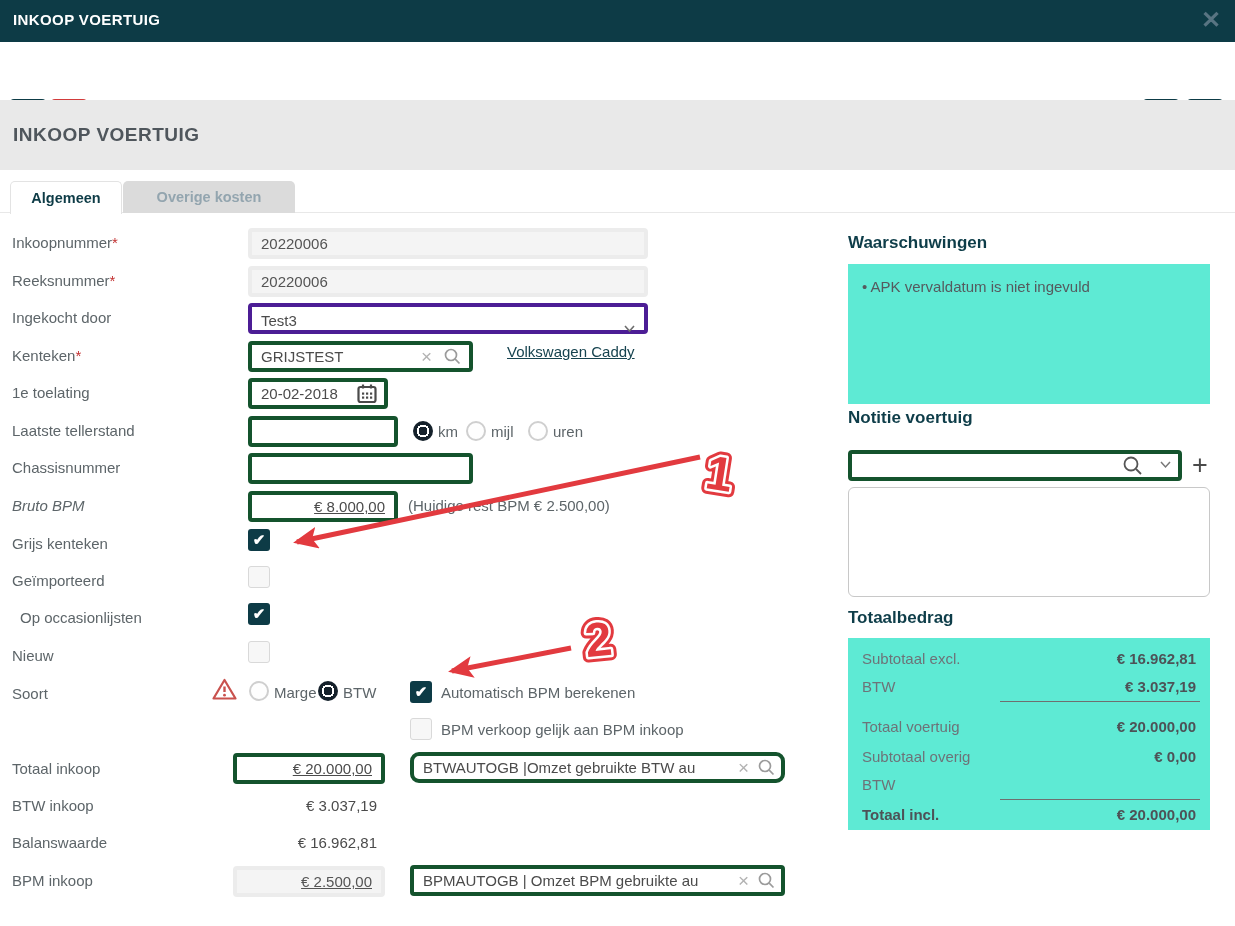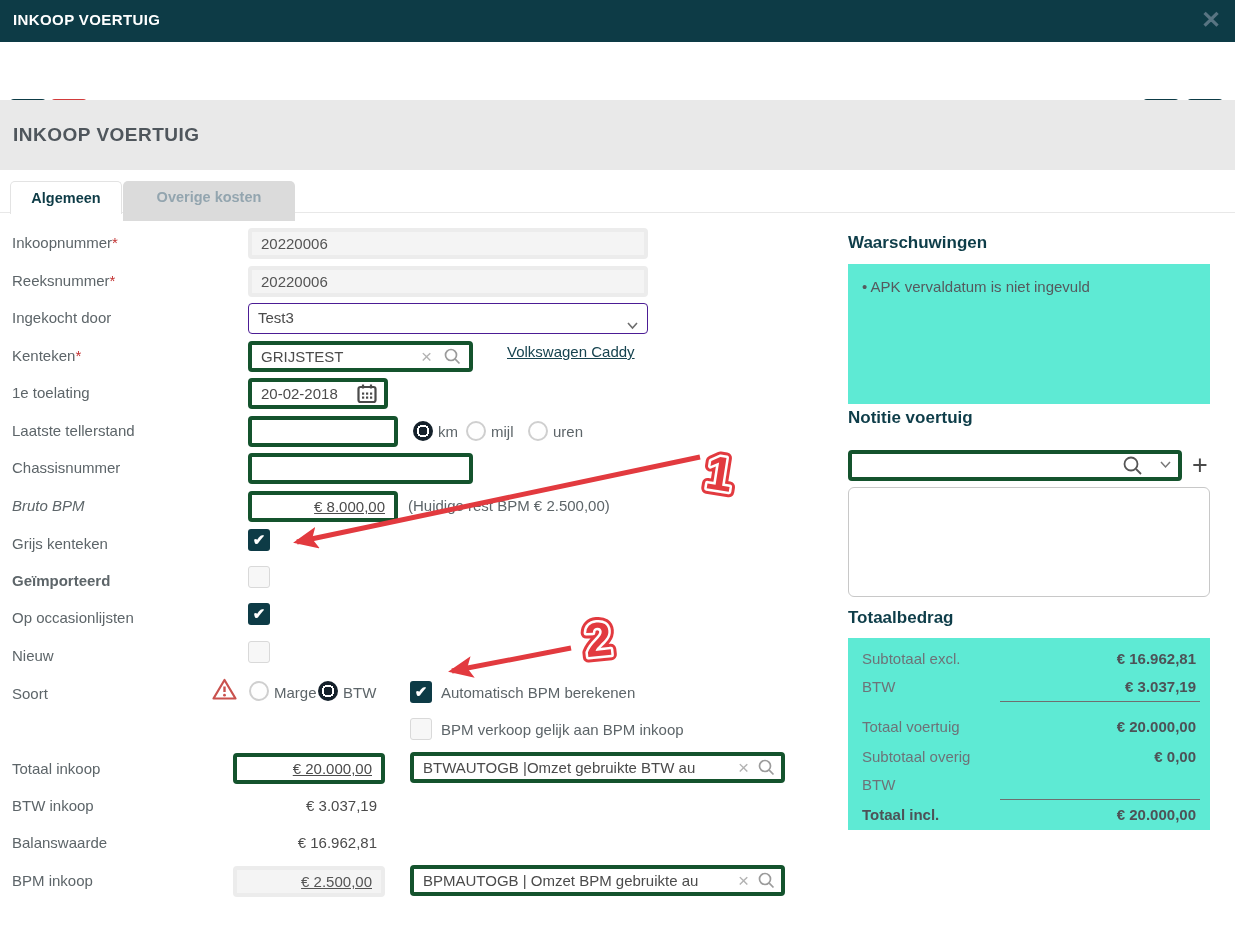--- a/index.html
+++ b/index.html
@@ -14,36 +14,36 @@
 
   .toolbar { position:absolute; left:0; top:42px; width:1235px; height:58px; background:#fff; }
   .tbtn { position:absolute; top:57px; width:36px; height:36px; border-radius:4px; display:flex; align-items:center; justify-content:center; cursor:pointer; }
   .tbtn.teal { background:#0d3b46; }
   .tbtn.red  { background:#d23b3b; }
 
   
   .pagehead { position:absolute; left:0; top:100px; width:1235px; height:70px; background:#e9e9e9; }
   .pagehead .ptitle { position:absolute; left:13px; top:24px; font-size:19px; font-weight:bold; color:#4f565c; letter-spacing:.5px; }
   .tabline { position:absolute; left:0; top:212px; width:1235px; height:1px; background:#e8e8e8; }
-  .tab { position:absolute; top:181px; height:40px; border-radius:5px 5px 0 0; font-size:14.5px; font-weight:bold; text-align:center; line-height:32px; cursor:pointer; }
+  .tab { position:absolute; top:181px; height:32px; border-radius:5px 5px 0 0; font-size:14.5px; font-weight:bold; text-align:center; line-height:32px; cursor:pointer; }
   .tab.active { left:10px; width:112px; background:#fff; color:#0d3b46; border:1px solid #e3e3e3; border-bottom:none; height:33px; z-index:2; }
   .tab.inactive { left:123px; width:172px; background:#dbdbdb; color:#93a5af; }
 
   
   .lbl { position:absolute; left:12px; font-size:15px; color:#5d6569; white-space:nowrap; }
   .req { color:#c23030; }
   .inp { position:absolute; height:31px; border:4px solid #14532d; border-radius:4px; background:#fff;
          font-family:"Liberation Sans",sans-serif; font-size:15px; color:#4b4b4b; padding:0 9px; outline:none; }
   .inp.flat { background:#f4f4f4; border-color:#ececec; color:#545454; }
   .inp.money { text-align:right;text-decoration:underline; }
   .statictext { position:absolute; font-size:15px; color:#4b4b4b; text-align:right; }
   .hint { position:absolute; font-size:15px; color:#5d6569; white-space:nowrap; }
   .link { position:absolute; font-size:15px; color:#16434f; text-decoration:underline; cursor:pointer; white-space:nowrap;margin-left:20px; }
 
-  .selectbox { position:absolute; height:31px; border:1px solid #4c1d95; border-radius:4px; background:#fff;
+  .selectbox { position:absolute; height:31px; border:4px solid #4c1d95; border-radius:4px; background:#fff;
                font-size:15px; color:#4b4b4b; padding:5px 9px; cursor:pointer; }
   .selectbox .chev { position:absolute; right:9px; top:12px; }
 
   .cb { position:absolute; width:22px; height:22px; border-radius:3px; cursor:pointer; }
   .cb.on { background:#0d3b46; color:#fff; font-size:15px; font-weight:bold; text-align:center; line-height:22px; }
   .cb.off { background:#f7f7f7; border:1px solid #d9d9d9; }
 
   .radio { position:absolute; width:20px; height:20px; border-radius:50%; cursor:pointer; }
   .radio.off { border:2px solid #cfcfcf; background:#fefefe; }
   .radio.on  { background:radial-gradient(circle at 50% 50%, #15212b 0 4.5px, #ffffff 4.5px 6.5px, #15212b 6.5px 10px); }
@@ -178,24 +178,24 @@
   <div class="lbl" style="top:459px;">Chassisnummer</div>
   <input class="inp" style="left: 248px; top: 453px; width: 225px;" value="">
 
   <div class="lbl" style="top:497px;font-style:italic;">Bruto BPM</div>
   <input class="inp money" style="left: 248px; top: 491px; width: 150px;" value="€ 8.000,00">
   <div class="hint" style="left:408px; top:497px;">(Huidige rest BPM € 2.500,00)</div>
 
   <div class="lbl" style="top:535px;">Grijs kenteken</div>
   <span class="cb on" style="left:248px; top:529px;">✔</span>
 
-  <div class="lbl" style="top:572px;font-weight:bold;">Geïmporteerd</div>
+  <div class="lbl" style="top:572px;">Geïmporteerd</div>
   <span class="cb off" style="left:248px; top:566px;"></span>
 
-  <div class="lbl" style="top:609px;">Op occasionlijsten</div>
+  <div class="lbl" style="top:609px;margin-left:8px;">Op occasionlijsten</div>
   <span class="cb on" style="left:248px; top:603px;">✔</span>
 
   <div class="lbl" style="top:647px;">Nieuw</div>
   <span class="cb off" style="left:248px; top:641px;"></span>
 
   <div class="lbl" style="top:685px;">Soort</div>
   <span class="field-icon" style="left:211px; top:677px;">
     <svg width="27" height="25" viewBox="0 0 27 25">
         <path d="M13.5 3 L24.5 21.5 H2.5 Z" stroke="#c9524e" stroke-width="2.2" fill="none" stroke-linejoin="round"></path>
         <line x1="13.5" y1="9.5" x2="13.5" y2="15" stroke="#c9524e" stroke-width="2.4"></line>
@@ -207,21 +207,21 @@
   <span class="radio on" style="left:318px; top:681px;"></span>
   <span class="rlbl" style="left:343px; top:684px;">BTW</span>
   <span class="cb on" style="left:410px; top:681px;">✔</span>
   <span class="rlbl" style="left:441px; top:684px;">Automatisch BPM berekenen</span>
 
   <span class="cb off" style="left:410px; top:718px;"></span>
   <span class="rlbl" style="left:441px; top:721px;">BPM verkoop gelijk aan BPM inkoop</span>
 
   <div class="lbl" style="top:760px;">Totaal inkoop</div>
   <input class="inp money" style="left: 233px; top: 753px; width: 152px;" value="€ 20.000,00">
-  <input class="inp" style="left: 410px; top: 752px; width: 375px; padding-right: 40px;" value="BTWAUTOGB |Omzet gebruikte BTW au">
+  <input class="inp" style="left: 410px; top: 752px; width: 375px; padding-right: 40px; border-radius: 9px;" value="BTWAUTOGB |Omzet gebruikte BTW au">
   <span class="field-icon" style="left:738px; top:758px;">
       <span class="clear-x">×</span>
     </span>
   <span class="field-icon" style="left:757px; top:758px;">
     <svg width="19" height="19" viewBox="0 0 19 19">
         <circle cx="8" cy="8" r="5.5" stroke="#9b9b9b" stroke-width="1.7" fill="none"></circle>
         <line x1="12.2" y1="12.2" x2="16.5" y2="16.5" stroke="#9b9b9b" stroke-width="1.7"></line>
       </svg>
   </span>
 

